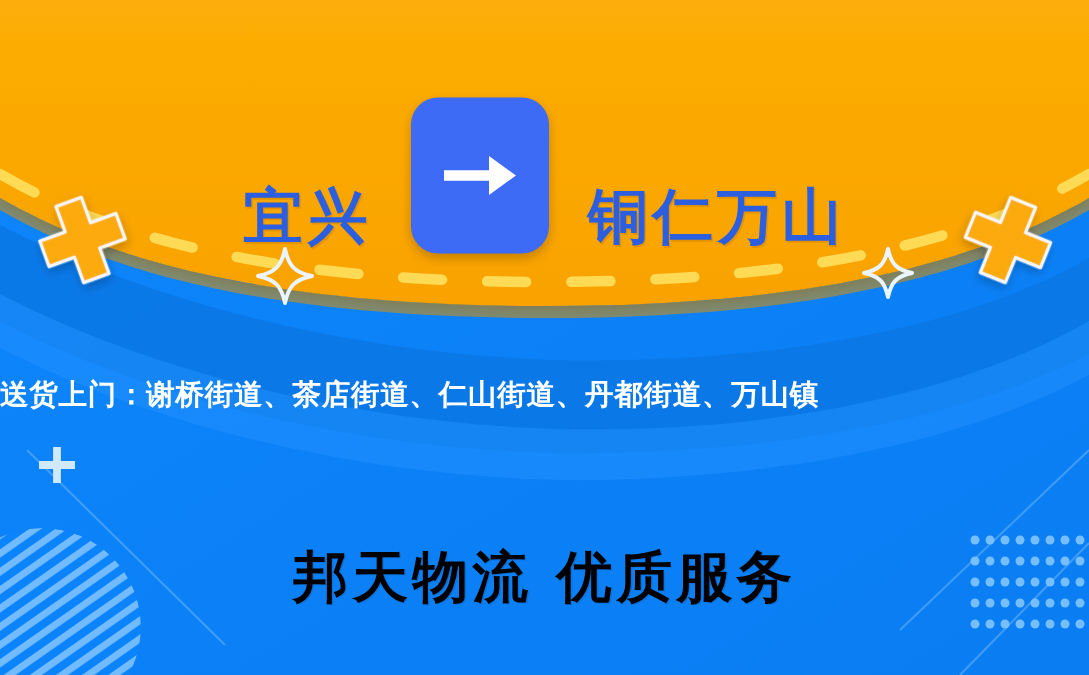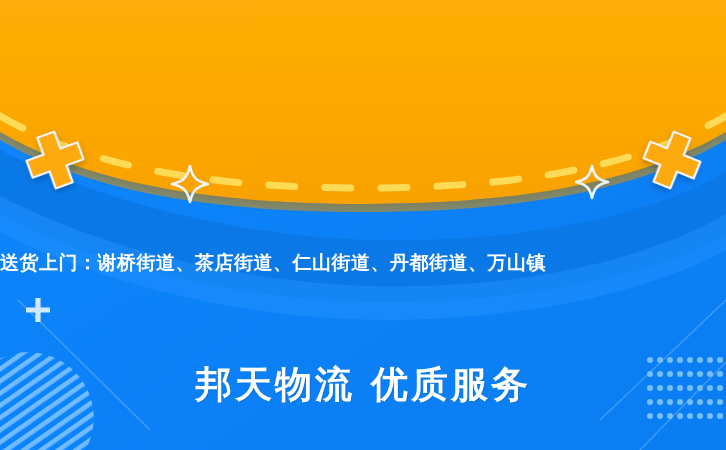--- a/index.html
+++ b/index.html
@@ -77,21 +77,21 @@
 
   
   #slogan {
     position: absolute;
     top: 360px;
     left: 0;
     width: 726px;
     text-align: center;
     font-size: 37px;
     font-weight: 700;
-    color: #ffffff;
+    color: #000000;
     letter-spacing: 3px;
     white-space: nowrap;
     text-shadow: 1px 1px 0 rgba(0,0,0,.10);
   }
 </style>
 </head>
 <body>
 
 <div id="banner">
 
@@ -202,18 +202,31 @@
       <g transform="translate(592,182)">
         <path d="M0,-16 C2.2,-5.8 5.8,-2.2 16,0 C5.8,2.2 2.2,5.8 0,16 C-2.2,5.8 -5.8,2.2 -16,0 C-5.8,-2.2 -2.2,-5.8 0,-16 Z" fill="none" stroke="#eaf5ff" stroke-width="2.6" stroke-linejoin="round"></path>
       </g>
 
       <g transform="translate(38,310)">
         <path d="M-2.6,-12 L2.6,-12 L2.6,-2.6 L12,-2.6 L12,2.6 L2.6,2.6 L2.6,12 L-2.6,12 L-2.6,2.6 L-12,2.6 L-12,-2.6 L-2.6,-2.6 Z" fill="#cfe9ff"></path>
       </g>
     </svg>
   </div>
 
+  <div id="header-row">
+    <div class="city">宜兴</div>
+
+    <div id="arrow-box">
+      <span>
+        <svg width="56" height="40" viewBox="0 0 56 40" xmlns="http://www.w3.org/2000/svg">
+          <path d="M4,16.5 L34,16.5 L34,7 L52,20 L34,33 L34,23.5 L4,23.5 Z" fill="#ffffff"></path>
+        </svg>
+      </span>
+    </div>
+
+    <div class="city">铜仁万山</div>
+  </div>
 
   <div id="delivery-line">送货上门：谢桥街道、茶店街道、仁山街道、丹都街道、万山镇</div>
 
   <div id="slogan">邦天物流 优质服务</div>
 
 </div>
 
 </body></html>

